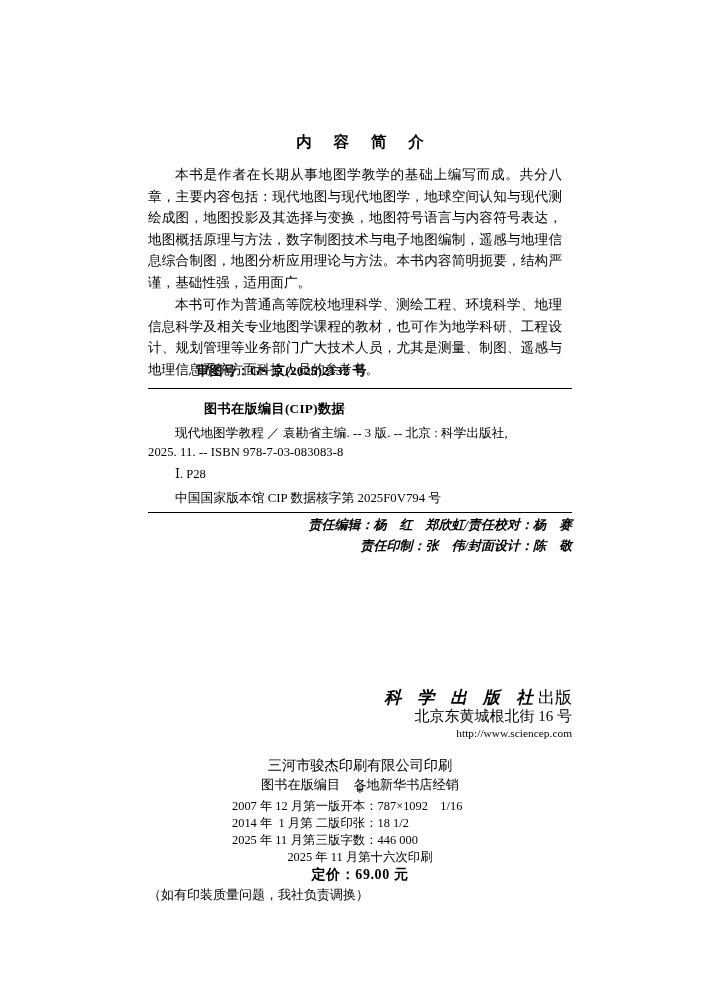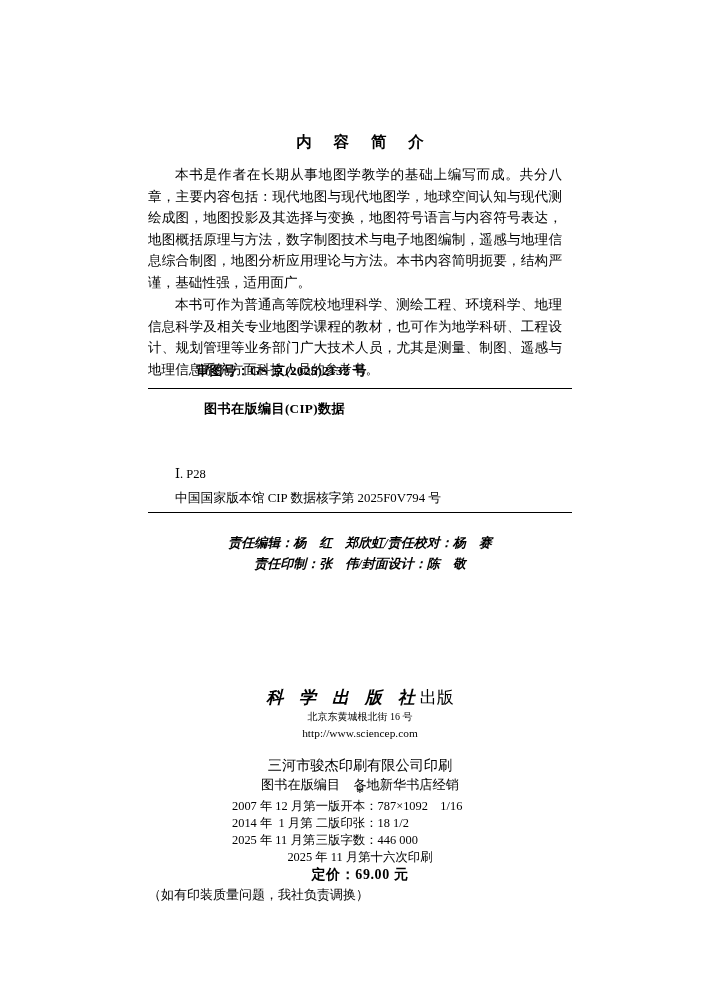--- a/index.html
+++ b/index.html
@@ -114,57 +114,57 @@
     text-indent: 27px;
     width: 424px;
     font-size: 12.8px;
     font-family: "Liberation Serif", "DejaVu Serif", serif;
   }
 
   
   .credits {
     position: absolute;
     left: 148px;
-    top: 532px;
-    width: 424px;
-    text-align: center;
+    top: 514px;
+    width: 424px;
+    text-align: right;
     font-size: 13px;
     line-height: 21px;
     font-style: italic;
     font-family: "Liberation Serif", "DejaVu Serif", serif;
     font-weight: bold;
   }
   .credits div { white-space: pre; }
 
   
   .publisher {
     position: absolute;
     left: 148px;
     top: 686px;
     width: 424px;
-    text-align: center;
+    text-align: right;
   }
   .pub-logo-line {
     font-size: 17px;
     line-height: 22px;
     white-space: pre;
     font-family: "Liberation Serif", "DejaVu Serif", serif;
   }
   .pub-logo-cursive {
     font-style: italic;
     font-weight: bold;
     letter-spacing: 5px;
     font-family: "DejaVu Serif", "Liberation Serif", serif;
   }
   .pub-logo-plain {
     font-weight: normal;
     letter-spacing: 0px;
   }
   .pub-addr {
-    font-size: 10px;
+    font-size: 15px;
     line-height: 15.5px;
     font-family: "Liberation Serif", "DejaVu Serif", serif;
   }
   .pub-url {
     font-size: 11.4px;
     line-height: 16px;
     font-family: "Liberation Serif", "DejaVu Serif", serif;
   }
   .printer {
     position: absolute;
@@ -257,20 +257,24 @@
     <p class="summary-para">本书是作者在长期从事地图学教学的基础上编写而成。共分八章，主要内容包括：现代地图与现代地图学，地球空间认知与现代测绘成图，地图投影及其选择与变换，地图符号语言与内容符号表达，地图概括原理与方法，数字制图技术与电子地图编制，遥感与地理信息综合制图，地图分析应用理论与方法。本书内容简明扼要，结构严谨，基础性强，适用面广。</p>
     <p class="summary-para">本书可作为普通高等院校地理科学、测绘工程、环境科学、地理信息科学及相关专业地图学课程的教材，也可作为地学科研、工程设计、规划管理等业务部门广大技术人员，尤其是测量、制图、遥感与地理信息系统方面科技人员的参考书。</p>
   </div>
 
   <div class="review-no">审图号：GS 京(2025)2132 号</div>
 
   <div class="rule rule-top"></div>
 
   <div class="cip-heading">图书在版编目(CIP)数据</div>
 
+  <div class="cip-body">
+    <div class="cip-line-1">现代地图学教程 ／ 袁勘省主编. -- 3 版. -- 北京 : 科学出版社,</div>
+    <div class="cip-line-2">2025. 11. -- ISBN 978-7-03-083083-8</div>
+  </div>
 
   <div class="cip-class">Ⅰ. P28</div>
 
   <div class="cip-archive">中国国家版本馆 CIP 数据核字第 2025F0V794 号</div>
 
   <div class="rule rule-bottom"></div>
 
   <div class="credits">
     <div>责任编辑：杨　红　郑欣虹/责任校对：杨　赛</div>
     <div>责任印制：张　伟/封面设计：陈　敬</div>

